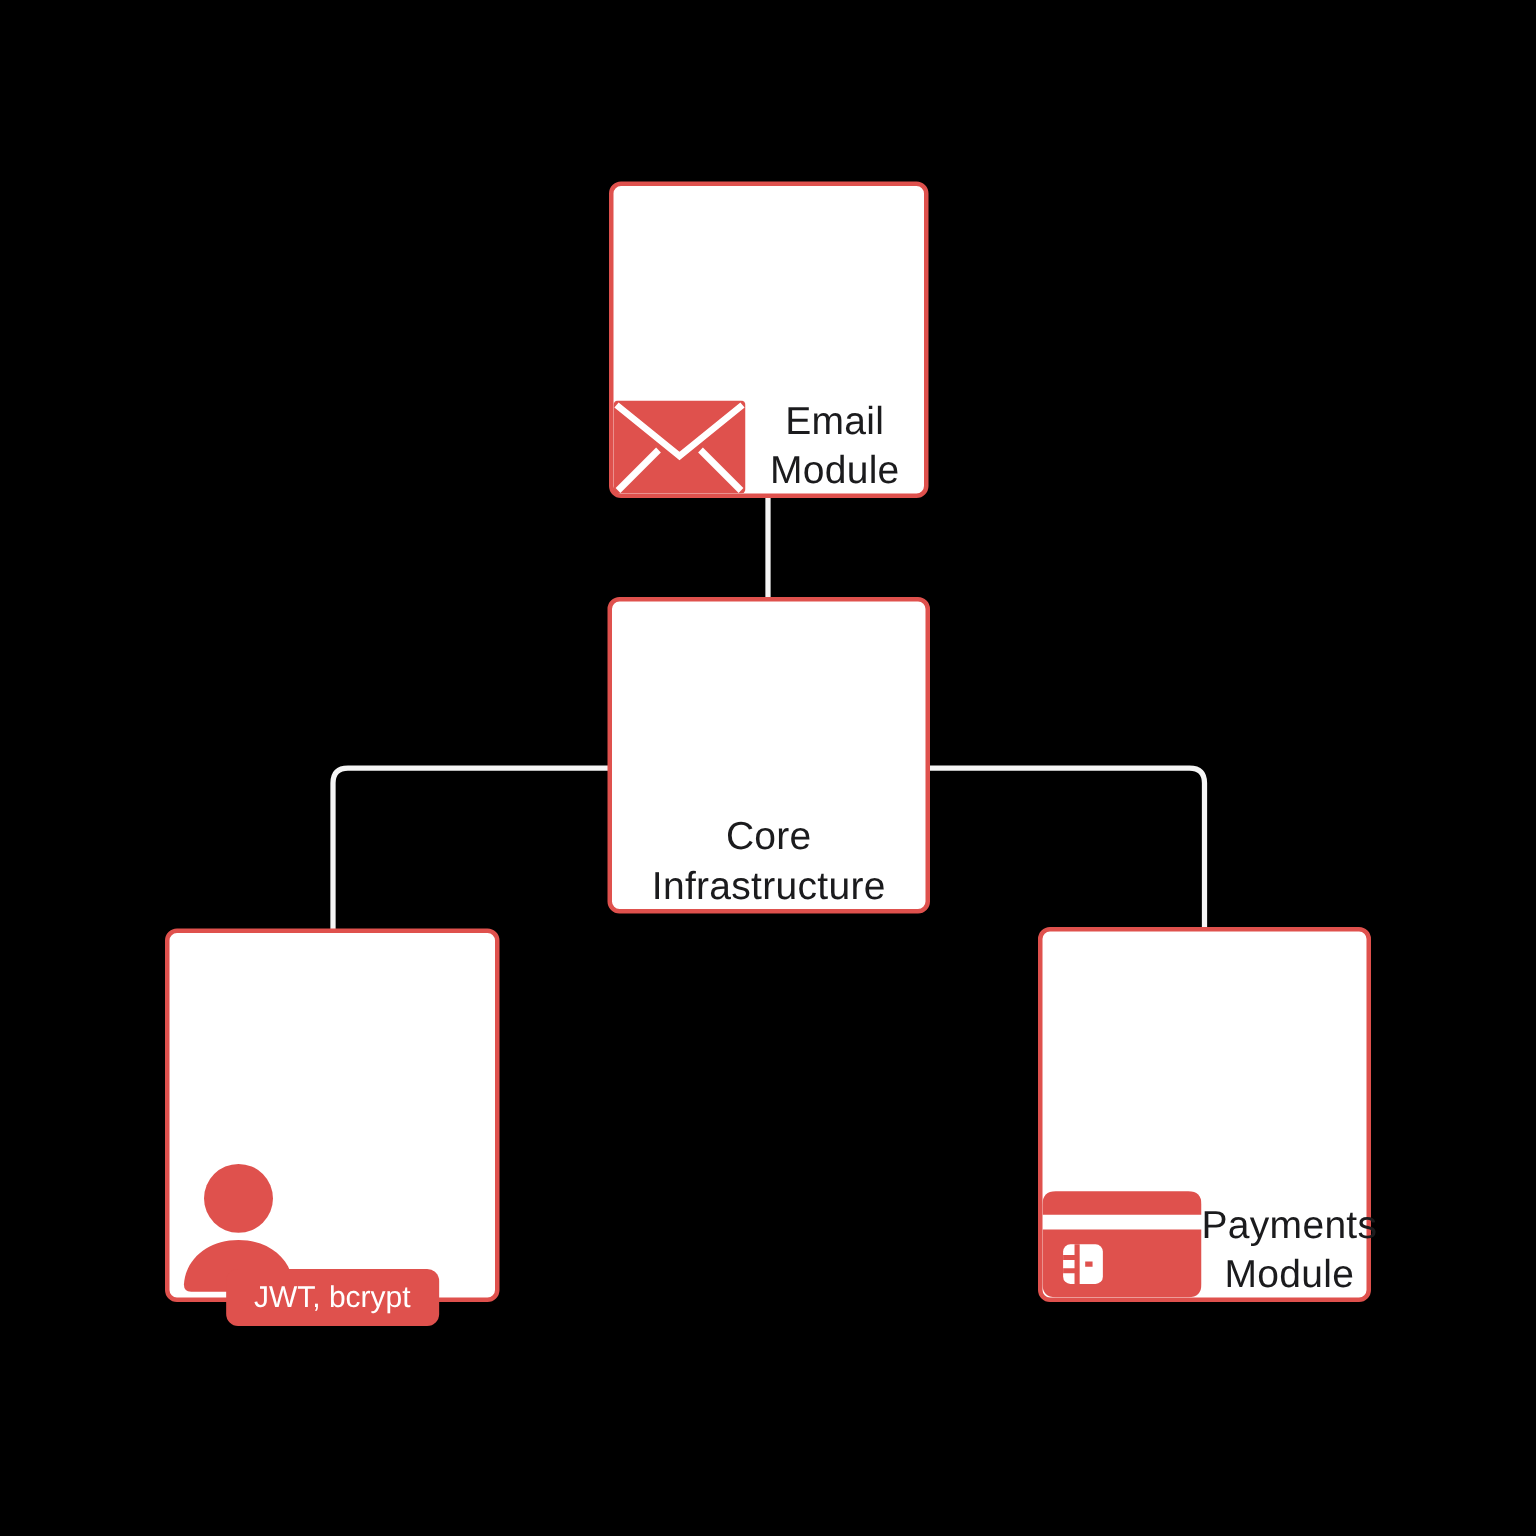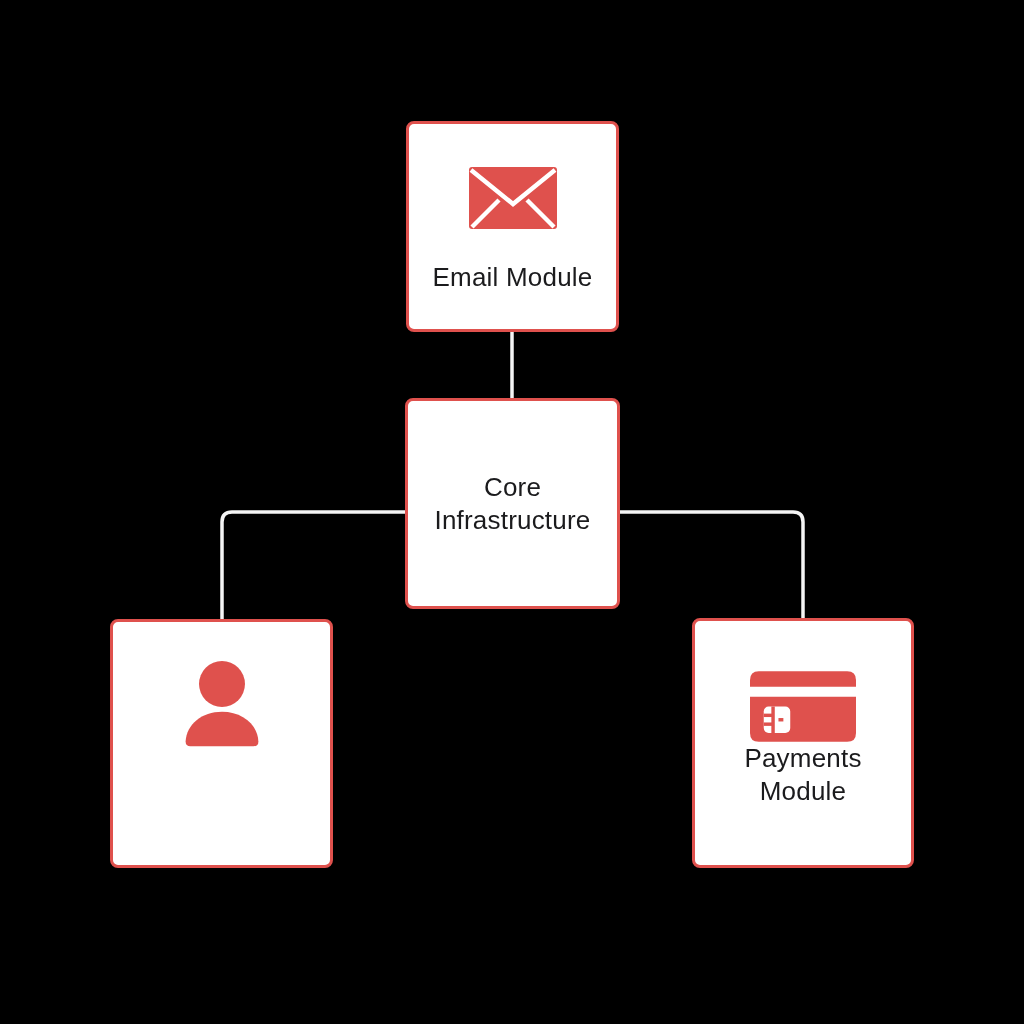--- a/index.html
+++ b/index.html
@@ -25,21 +25,21 @@
   .connector-layer path{
     stroke:var(--connector);
     stroke-width:3.5;
     fill:none;
   }
   .node{
     position:absolute;z-index:2;
     background:var(--node-fill);
     border:3.5px solid var(--accent-red);
     border-radius:8px;
-    display:flex;flex-direction:column;align-items:center;
+    display:flex;flex-direction:row;align-items:flex-end;
   }
   .node-label{
     color:var(--label-text);
     font-size:26px;
     line-height:1.25;
     text-align:center;
     letter-spacing:0.2px;
   }
   .node-email{left:406px;top:121px;width:213px;height:211px;padding-top:43px;}
   .node-email .node-label{margin-top:32px;max-width:180px;}
@@ -93,20 +93,21 @@
     <div class="node-label">Core Infrastructure</div>
   </div>
 
   <div class="node node-auth">
     <span class="icon">
       <svg width="92" height="90" viewBox="0 0 96 94">
         <circle class="fill-red" cx="48" cy="25" r="24"></circle>
         <path class="fill-red" d="M48,54 C27,54 11,67 10,85 Q10,90 15,90 L81,90 Q86,90 86,85 C85,67 69,54 48,54 Z"></path>
       </svg>
     </span>
+    <div class="badge">JWT, bcrypt</div>
   </div>
 
   <div class="node node-payments">
     <span class="icon">
       <svg width="106" height="71" viewBox="0 0 108 72">
         <path class="fill-red" d="M0,16 L0,9 Q0,0 9,0 L99,0 Q108,0 108,9 L108,16 Z"></path>
         <path class="fill-red" d="M0,26 L108,26 L108,63 Q108,72 99,72 L9,72 Q0,72 0,63 Z"></path>
         <rect x="14" y="36" width="27" height="27" rx="5" fill="#ffffff"></rect>
         <path stroke="#df514d" stroke-width="3.5" fill="none" d="M23.5,36 L23.5,63"></path>
         <path stroke="#df514d" stroke-width="3.5" fill="none" d="M14,45 L23.5,45"></path>

